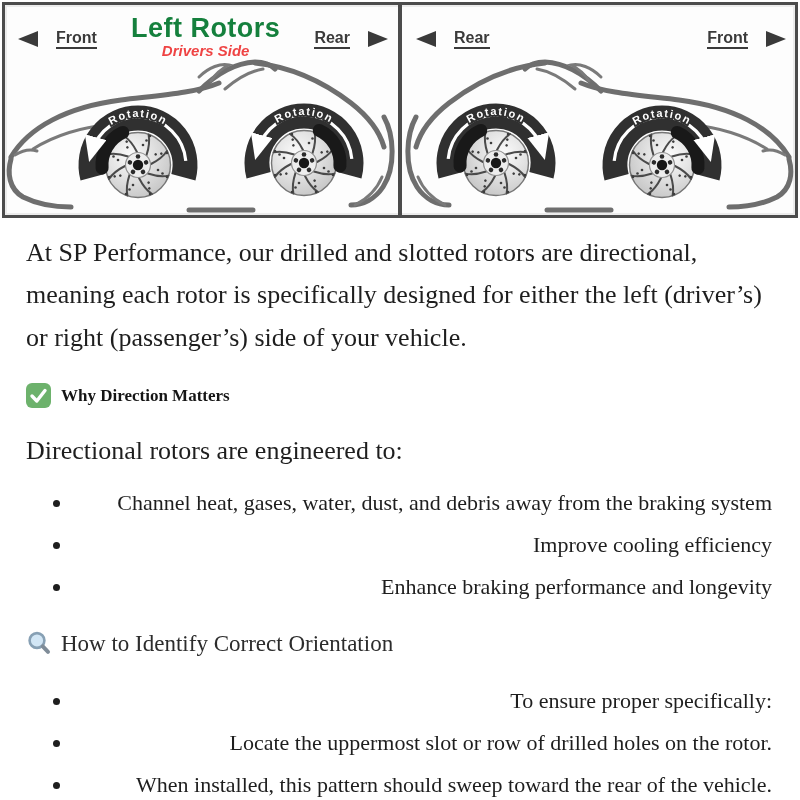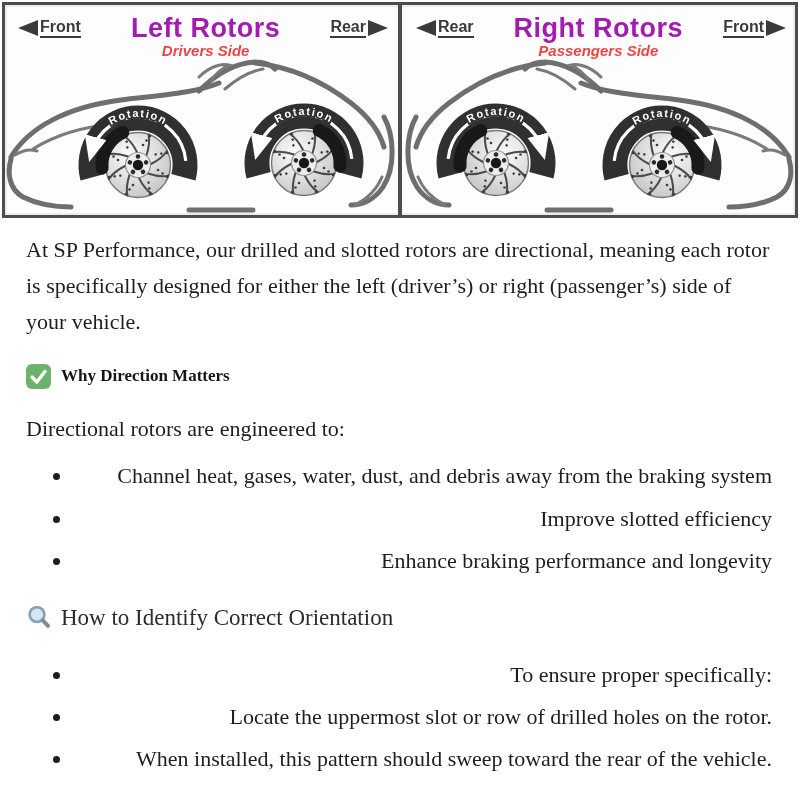--- a/index.html
+++ b/index.html
@@ -13,40 +13,40 @@
     background:#fdfdfd;
   }
   .diagram svg.scene { position:absolute; left:0; top:0; width:100%; height:100%; }
   .panel-header {
     position:absolute; top:5px; height:52px; display:flex;
     align-items:flex-start; justify-content:space-between;
     padding:4px 10px 0 10px; font-family:"Liberation Sans", sans-serif;
   }
   .panel-header.left  { left:3px;  width:390px; }
   .panel-header.right { left:401px; width:390px; }
-  .dir { display:flex; align-items:center; gap:2px; margin-top:4px; }
+  .dir { display:flex; align-items:center; gap:18px; margin-top:15px; }
   .dir-label { font-weight:bold; font-size:16px; color:#3a3a3a; border-bottom:2px solid #3a3a3a; line-height:1.1; }
   .tri { width:0; height:0; border-top:8px solid transparent; border-bottom:8px solid transparent; }
   .tri.west { border-right:20px solid #3a3a3a; }
   .tri.east { border-left:20px solid #3a3a3a; }
   .panel-title { text-align:center; margin-top:0; }
-  .panel-title .t { font-size:27px; font-weight:bold; letter-spacing:0.5px; color:#a21caf; line-height:1.05; }
+  .panel-title .t { font-size:27px; font-weight:bold; letter-spacing:0.5px; color:#15803d; line-height:1.05; }
   .panel-title .s { font-size:15px; font-weight:bold; font-style:italic; color:#ef4444; }
 
   .body-stroke { fill:none; stroke:#6e6e6e; stroke-width:5; stroke-linecap:round; }
   .body-thin   { fill:none; stroke:#7a7a7a; stroke-width:3; stroke-linecap:round; }
   .arch { fill:none; stroke:#303030; stroke-width:25; }
   .rot-arrow { fill:none; stroke:#ffffff; stroke-width:3.2; }
   .rot-text { font-family:"Liberation Sans", sans-serif; font-size:11px; font-weight:bold;
               fill:#ffffff; letter-spacing:1.5px; paint-order:stroke; stroke:#303030; stroke-width:4px; }
   .divider { fill:#4c4c4c; }
 
   
   .article { padding:14px 28px 0 26px; }
-  .article p { font-size:22px; line-height:1.63; }
+  .article p { font-size:26px; line-height:1.63; }
   .intro { margin-bottom:20px; max-width:744px; }
   .h-why { display:flex; align-items:center; gap:10px; font-size:17px; font-weight:bold;
            margin:24px 0 22px 0; color:#151515; }
   .check-badge { width:25px; height:25px; border-radius:6px; background:#6db26c; flex:0 0 25px; display:inline-block; }
   .why-intro { margin-bottom:12px; }
   ul.blist { margin:0 0 10px 0; padding-left:47px;text-align:right; }
   ul.blist li { font-size:22px; line-height:1.6; margin-bottom:7px; max-width:700px; }
   .h-how { display:flex; align-items:center; gap:8px; font-size:23px; font-weight:normal;
            margin:26px 0 26px 0; color:#2c2c2c; }
   .mag-icon { width:27px; height:27px; flex:0 0 27px; }
@@ -174,24 +174,20 @@
         <span class="dir-label">Rear</span>
         <span class="tri east"></span>
       </span>
     </div>
 
     <div class="panel-header right">
       <span class="dir">
         <span class="tri west"></span>
         <span class="dir-label">Rear</span>
       </span>
-      <span class="panel-title">
-        <div class="t">Right Rotors</div>
-        <div class="s">Passengers Side</div>
-      </span>
       <span class="dir">
         <span class="dir-label">Front</span>
         <span class="tri east"></span>
       </span>
     </div>
   </div>
 
   <div class="article">
 
     <p class="intro">At SP Performance, our drilled and slotted rotors are directional, meaning each rotor is specifically designed for either the left (driver’s) or right (passenger’s) side of your vehicle.</p>
@@ -202,21 +198,21 @@
           <path d="M6,13 L10.8,18 L19,7.5" fill="none" stroke="#ffffff" stroke-width="3.4" stroke-linecap="round" stroke-linejoin="round"></path>
         </svg>
       </span>
       <span>Why Direction Matters</span>
     </div>
 
     <p class="why-intro">Directional rotors are engineered to:</p>
 
     <ul class="blist">
       <li>Channel heat, gases, water, dust, and debris away from the braking system</li>
-      <li>Improve slotted efficiency</li>
+      <li>Improve cooling efficiency</li>
       <li>Enhance braking performance and longevity</li>
     </ul>
 
     <div class="h-how">
       <svg class="mag-icon" viewBox="0 0 27 27">
         <circle cx="11" cy="10.5" r="7.4" fill="#d2e6f5" stroke="#87a0b4" stroke-width="2.6"></circle>
         <line x1="16.8" y1="16.4" x2="22" y2="21.8" stroke="#7f8c98" stroke-width="4" stroke-linecap="round"></line>
       </svg>
       <span>How to Identify Correct Orientation</span>
     </div>

